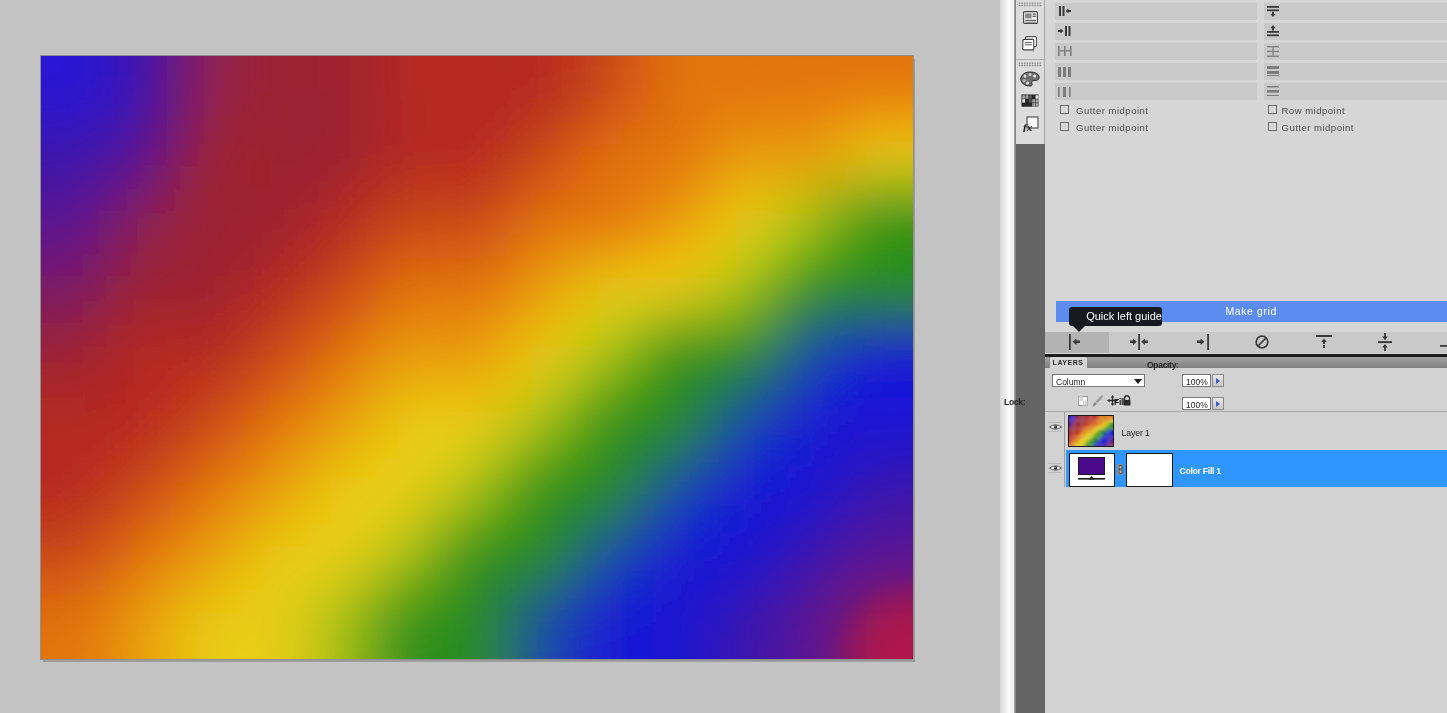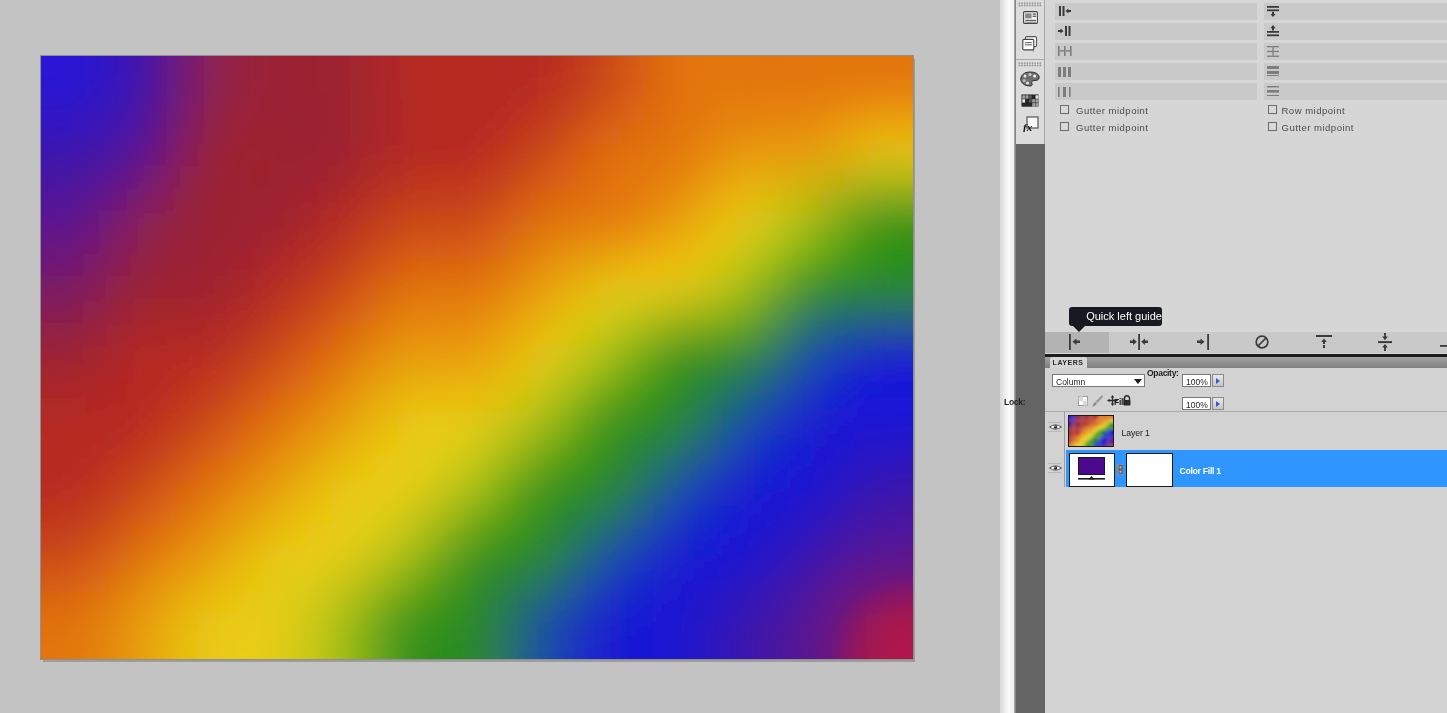--- a/index.html
+++ b/index.html
@@ -1705,20 +1705,21 @@
       <rect x="0" y="9" width="12" height="1.4" fill="#7d7d7d"></rect>
     </svg>
     <div class="cb" style="left:1060px;top:104.5px"></div>
     <div class="cblabel" style="left:1076px;top:104.5px">Gutter midpoint</div>
     <div class="cb" style="left:1060px;top:122px"></div>
     <div class="cblabel" style="left:1076px;top:122px">Gutter midpoint</div>
     <div class="cb" style="left:1268.4px;top:104.5px"></div>
     <div class="cblabel" style="left:1281.5px;top:104.5px">Row midpoint</div>
     <div class="cb" style="left:1268.4px;top:122px"></div>
     <div class="cblabel" style="left:1281.5px;top:122px">Gutter midpoint</div>
+<div id="makegrid" class="abs">Make grid</div>
 <div id="tooltip" class="abs">Quick left guide</div>
 <div id="tooltipCaret" class="abs"></div>
 <div id="toolbar" class="abs"></div>
 <div id="tbHover" class="abs"></div>
 <svg class="abs" style="left:1068px;top:334px" width="13" height="16" viewBox="0 0 13 16">
       <rect x="1" y="0" width="1.8" height="16" fill="#3a3a3a"></rect>
       <path d="M12 6.6 L12 9 L8.5 9 L8.5 11 L4.5 7.8 L8.5 4.6 L8.5 6.6 Z" fill="#3a3a3a"></path>
     </svg>
     <svg class="abs" style="left:1130px;top:334px" width="18" height="16" viewBox="0 0 18 16">
       <rect x="8.2" y="0" width="1.8" height="16" fill="#3a3a3a"></rect>
@@ -1750,21 +1751,21 @@
     </svg>
 <div id="blackbar" class="abs"></div>
 <div id="tabbar" class="abs"></div>
 <div id="layersTab" class="abs">LAYERS</div>
 <div id="layersBody" class="abs"></div>
 <div class="whitebox" style="left:1051.7px;top:374.3px;width:93px;height:12.4px"></div>
     <div class="val" style="left:1056px;top:376.6px">Column</div>
     <svg class="abs" style="left:1134px;top:379px" width="8" height="5" viewBox="0 0 8 5">
       <path d="M0 0 L8 0 L4 5 Z" fill="#1a1a1a"></path>
     </svg>
-    <div class="lbl" style="left:1147px;top:368px">Opacity:</div>
+    <div class="lbl" style="left:1147px;top:360px">Opacity:</div>
     <div class="whitebox" style="left:1181.6px;top:374.3px;width:29px;height:12.4px"></div>
     <div class="val" style="left:1186px;top:376.6px">100%</div>
     <div class="arrbtn" style="left:1212.4px;top:374.3px"></div>
 <div class="lbl" style="left:1004px;top:396.5px">Lock:</div>
     <svg class="abs" style="left:1077.5px;top:395.5px" width="10" height="10" viewBox="0 0 10 10">
       <rect x="0.5" y="0.5" width="9" height="9" fill="#fdfdfd" stroke="#9a9a9a"></rect>
       <rect x="0.5" y="0.5" width="4.5" height="4.5" fill="#d8d8d8"></rect>
       <rect x="5" y="5" width="4.5" height="4.5" fill="#d8d8d8"></rect>
     </svg>
     <svg class="abs" style="left:1091.5px;top:394.5px" width="11" height="12" viewBox="0 0 11 12">

